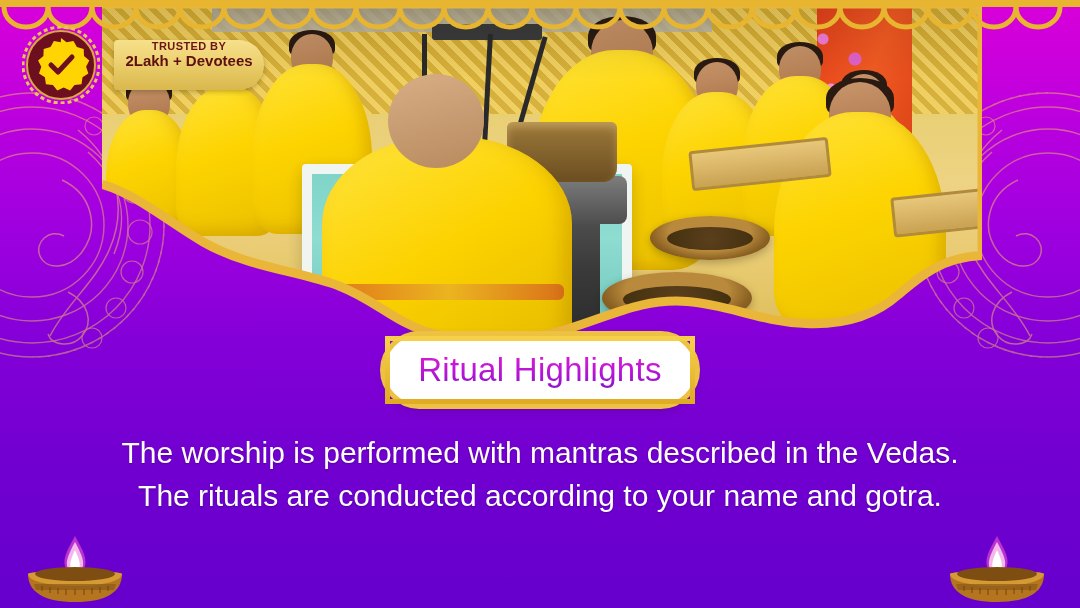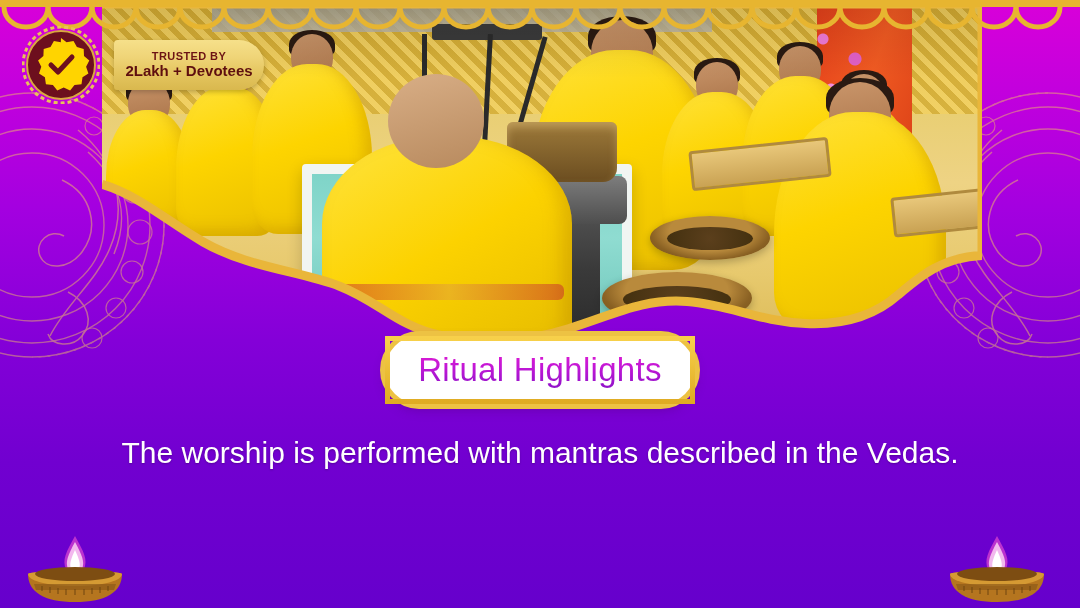--- a/index.html
+++ b/index.html
@@ -160,21 +160,21 @@
 
   .photo-border { position:absolute; inset:0; pointer-events:none; }
 
   
   .trust { position:absolute; left:22px; top:26px; z-index:9; height:76px; }
   .ribbon {
     position:absolute; left:92px; top:14px;
     width:150px; height:50px;
     background:linear-gradient(180deg,#f6e08a 0%, #efd477 35%, #e3c45d 70%, #d9b84e 100%);
     border-radius:4px 26px 26px 4px;
-    display:flex; flex-direction:column; align-items:center; justify-content:center;
+    display:flex; flex-direction:column; align-items:center; 
     box-shadow:0 2px 5px rgba(0,0,0,.22);
   }
   .ribbon .t1 { font-size:11px; letter-spacing:.4px; color:#6d1414; font-weight:600; line-height:1.1; }
   .ribbon .t2 { font-size:15px; color:#5e0f0f; font-weight:bold; line-height:1.25; }
   .badge-circle { position:absolute; left:0; top:0; width:78px; height:78px; z-index:2; }
 
   
   .title-pill {
     position:absolute; left:50%; top:336px; transform:translateX(-50%);
     width:310px; height:68px; z-index:8;
@@ -422,20 +422,21 @@
     <path d="M29 39 l7 7 14-15" fill="none" stroke="#6d0f1e" stroke-width="5" stroke-linecap="round" stroke-linejoin="round"></path>
   </svg>
 </div>
 
 <div class="title-pill">
   <span class="txt">Ritual Highlights</span>
 </div>
 
 <div class="body-copy">
   <div>The worship is performed with mantras described in the Vedas.</div>
+  <div>The rituals are conducted according to your name and gotra.</div>
 </div>
 
 <svg class="diya left" viewBox="0 0 130 86">
   <g>
     <ellipse cx="65" cy="66" rx="12" ry="16" fill="#ffb84d" opacity=".28"></ellipse>
     <path d="M65 18 C74 34 78 42 74 51 C71 58 59 58 56 51 C52 42 56 34 65 18z" fill="#ff5bd0" opacity=".55"></path>
     <path d="M65 24 C72 37 75 44 72 51 C69 57 61 57 58 51 C55 44 58 37 65 24z" fill="#ffd9f5" opacity=".8"></path>
     <path d="M65 32 C69 41 71 46 69 51 C67 55 63 55 61 51 C59 46 61 41 65 32z" fill="#ffffff"></path>
     <rect x="63" y="50" width="4" height="10" fill="#2f6b3a"></rect>
     <path d="M18 56 C18 52 112 52 112 56 C112 74 96 84 65 84 C34 84 18 74 18 56z" fill="#b5751f"></path>

